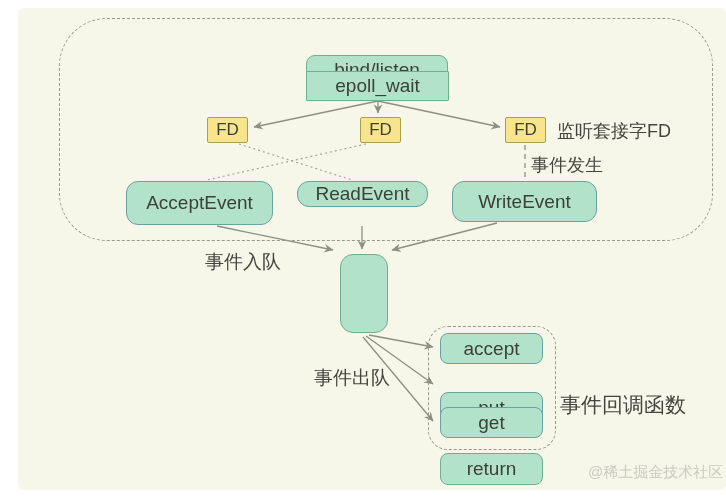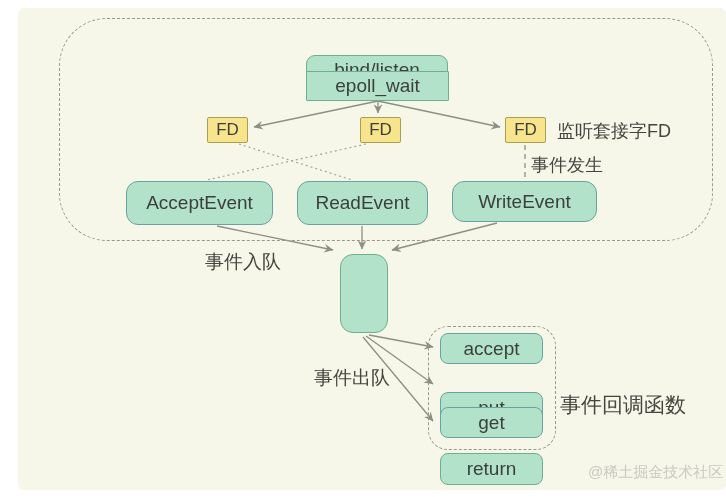--- a/index.html
+++ b/index.html
@@ -14,21 +14,21 @@
   .node{position:absolute;display:flex;align-items:center;justify-content:center;
         box-sizing:border-box;color:var(--text,#3b4039);}
   .green{background:var(--green-fill,#b3e2ca);border:1.6px solid var(--green-border,#6fae8e);}
   .teal-border{border-color:var(--teal-border,#68a2a2);}
   .yellow{background:var(--yellow-fill,#f9e48e);border:1.6px solid var(--yellow-border,#a6a14e);}
   .b-bind{left:306px;top:27px;width:142px;height:30px;border-radius:9px;font-size:19px;margin-top:28px;}
   .b-epoll{left:306px;top:71px;width:143px;height:30px;border-radius:1px;font-size:19px;}
   .b-fd{top:117px;width:41px;height:26px;border-radius:2px;font-size:17px;}
   .fd1{left:207px;} .fd2{left:360px;} .fd3{left:505px;}
   .b-accept-ev{left:126px;top:181px;width:147px;height:44px;border-radius:12px;font-size:19px;}
-  .b-read-ev{left:297px;top:181px;width:131px;height:44px;border-radius:12px;font-size:19px;}
+  .b-read-ev{left:297px;top:181px;width:131px;height:26px;border-radius:12px;font-size:19px;}
   .b-write-ev{left:452px;top:181px;width:145px;height:41px;border-radius:12px;font-size:19px;}
   .b-queue{left:340px;top:254px;width:48px;height:79px;border-radius:13px;}
   .b-cb{left:440px;width:103px;height:31px;border-radius:8px;font-size:19px;}
   .cb-accept{top:333px;} .cb-put{top:392px;} .cb-get{top:407px;}
   .b-return{left:440px;top:453px;width:103px;height:32px;border-radius:8px;font-size:19px;}
   .lbl{position:absolute;color:var(--label,#45453f);white-space:nowrap;}
   .l-socketfd{left:557px;top:119px;font-size:18px;}
   .l-occurs{left:531px;top:153px;font-size:18px;}
   .l-enqueue{left:205px;top:249px;font-size:19px;}
   .l-queue{left:227px;top:281px;font-size:19px;}

